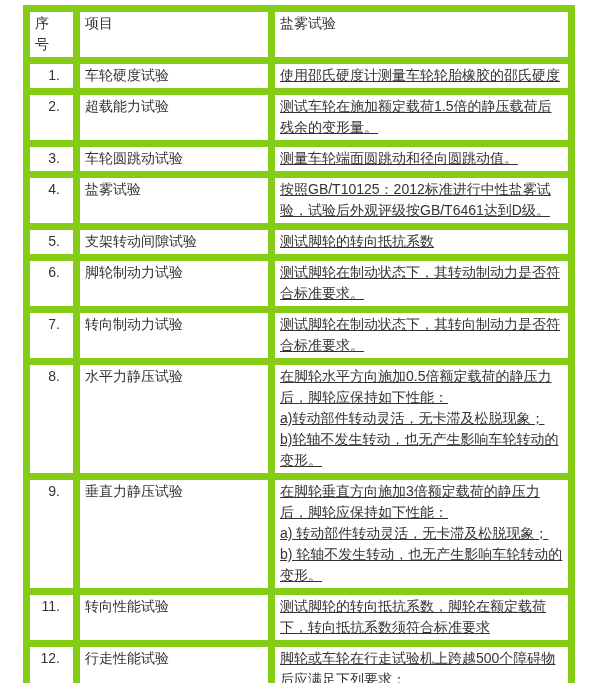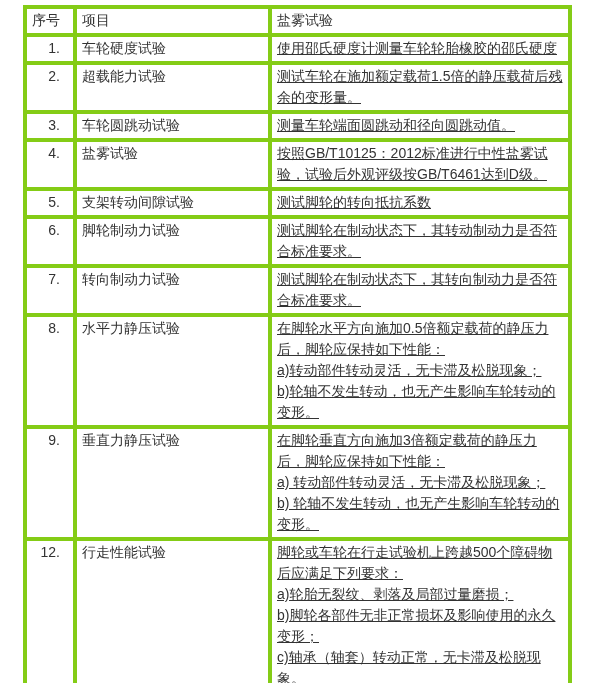--- a/index.html
+++ b/index.html
@@ -19,21 +19,21 @@
   table.test-table {
     border-collapse: collapse;
     table-layout: fixed;
     width: 545px;
   }
   table.test-table col.c-num  { width: 50px; }
   table.test-table col.c-item { width: 195px; }
   table.test-table col.c-content { width: 300px; }
   table.test-table th,
   table.test-table td {
-    border: 4px solid #84cc16;
+    border: 7px solid #84cc16;
     font-size: 14px;
     line-height: 21px;
     font-weight: normal;
     color: #333333;
     vertical-align: top;
     padding: 1px 4px 2px 5px;
     text-align: left;
     overflow: hidden;
   }
   table.test-table th.num,
@@ -109,20 +109,25 @@
 b)轮轴不发生转动，也无产生影响车轮转动的变形。</td>
       </tr>
       <tr>
         <td class="num">9.</td>
         <td class="item">垂直力静压试验</td>
         <td class="content">在脚轮垂直方向施加3倍额定载荷的静压力后，脚轮应保持如下性能：
 a) 转动部件转动灵活，无卡滞及松脱现象；
 b) 轮轴不发生转动，也无产生影响车轮转动的变形。</td>
       </tr>
       <tr>
+        <td class="num">11.</td>
+        <td class="item">转向性能试验</td>
+        <td class="content">测试脚轮的转向抵抗系数，脚轮在额定载荷下，转向抵抗系数须符合标准要求</td>
+      </tr>
+      <tr>
         <td class="num">12.</td>
         <td class="item">行走性能试验</td>
         <td class="content">脚轮或车轮在行走试验机上跨越500个障碍物后应满足下列要求：
 a)轮胎无裂纹、剥落及局部过量磨损；
 b)脚轮各部件无非正常损坏及影响使用的永久变形；
 c)轴承（轴套）转动正常，无卡滞及松脱现象。</td>
       </tr>
 
     </tbody>
   </table>

